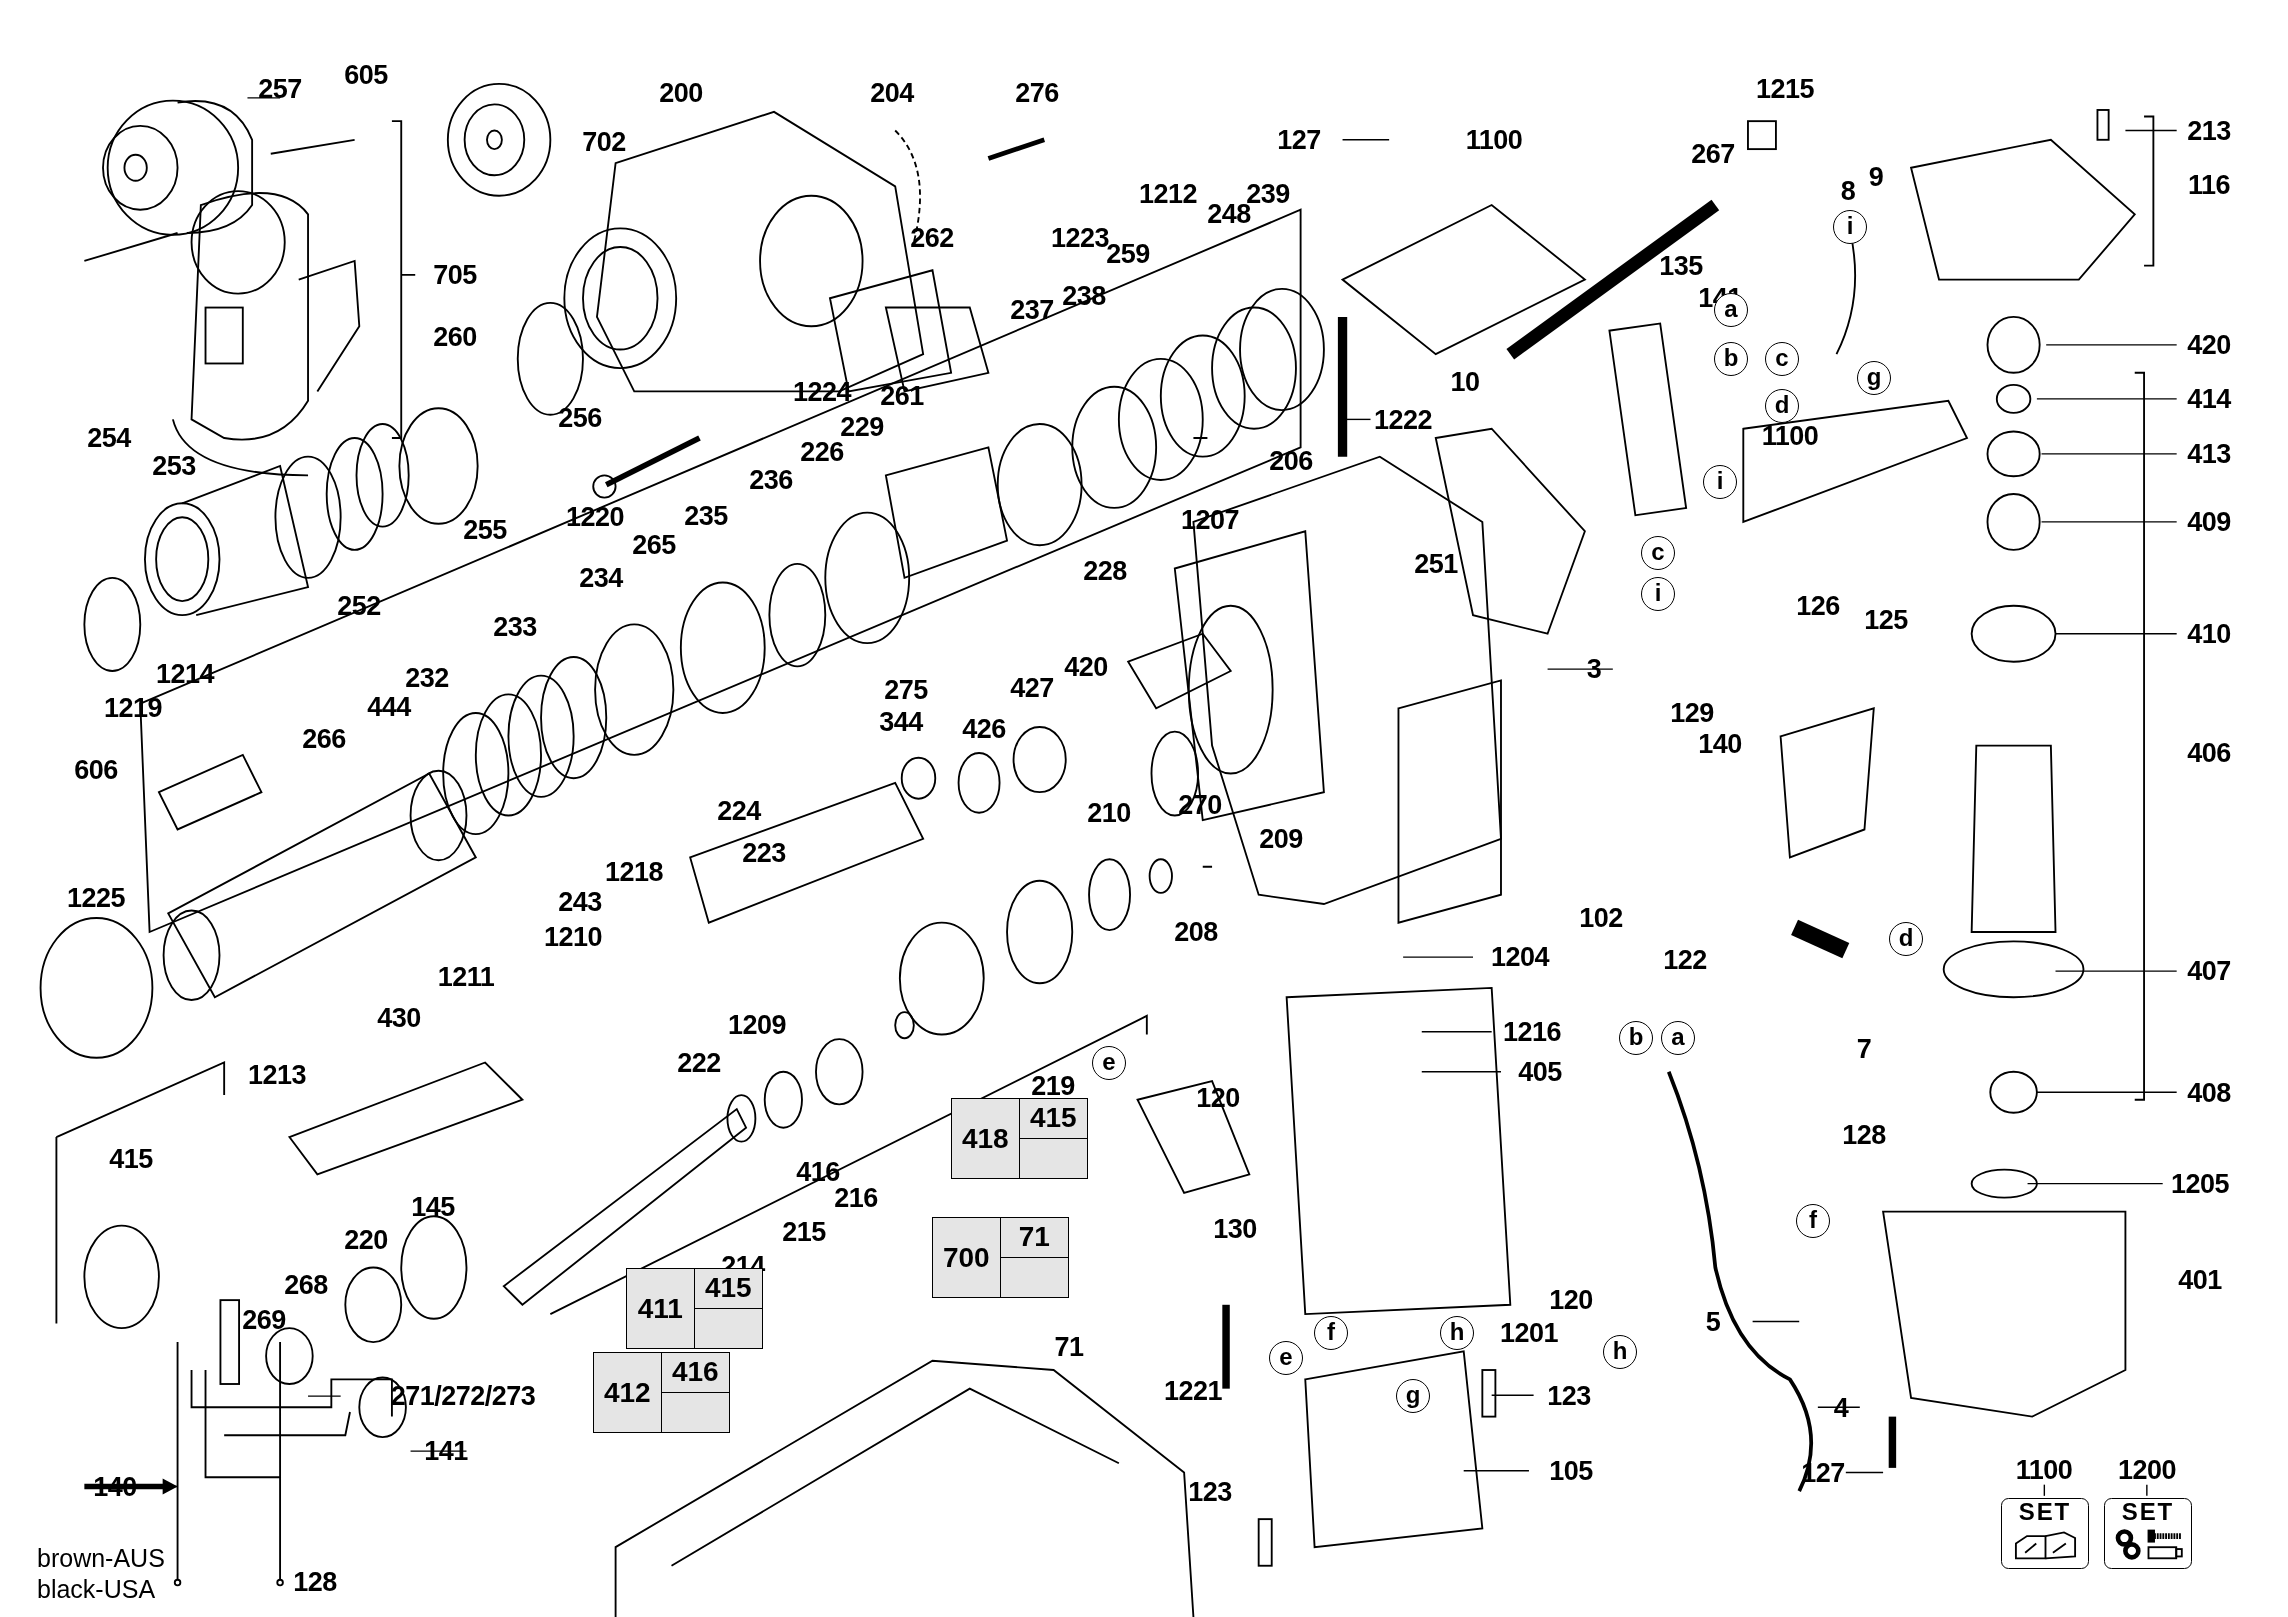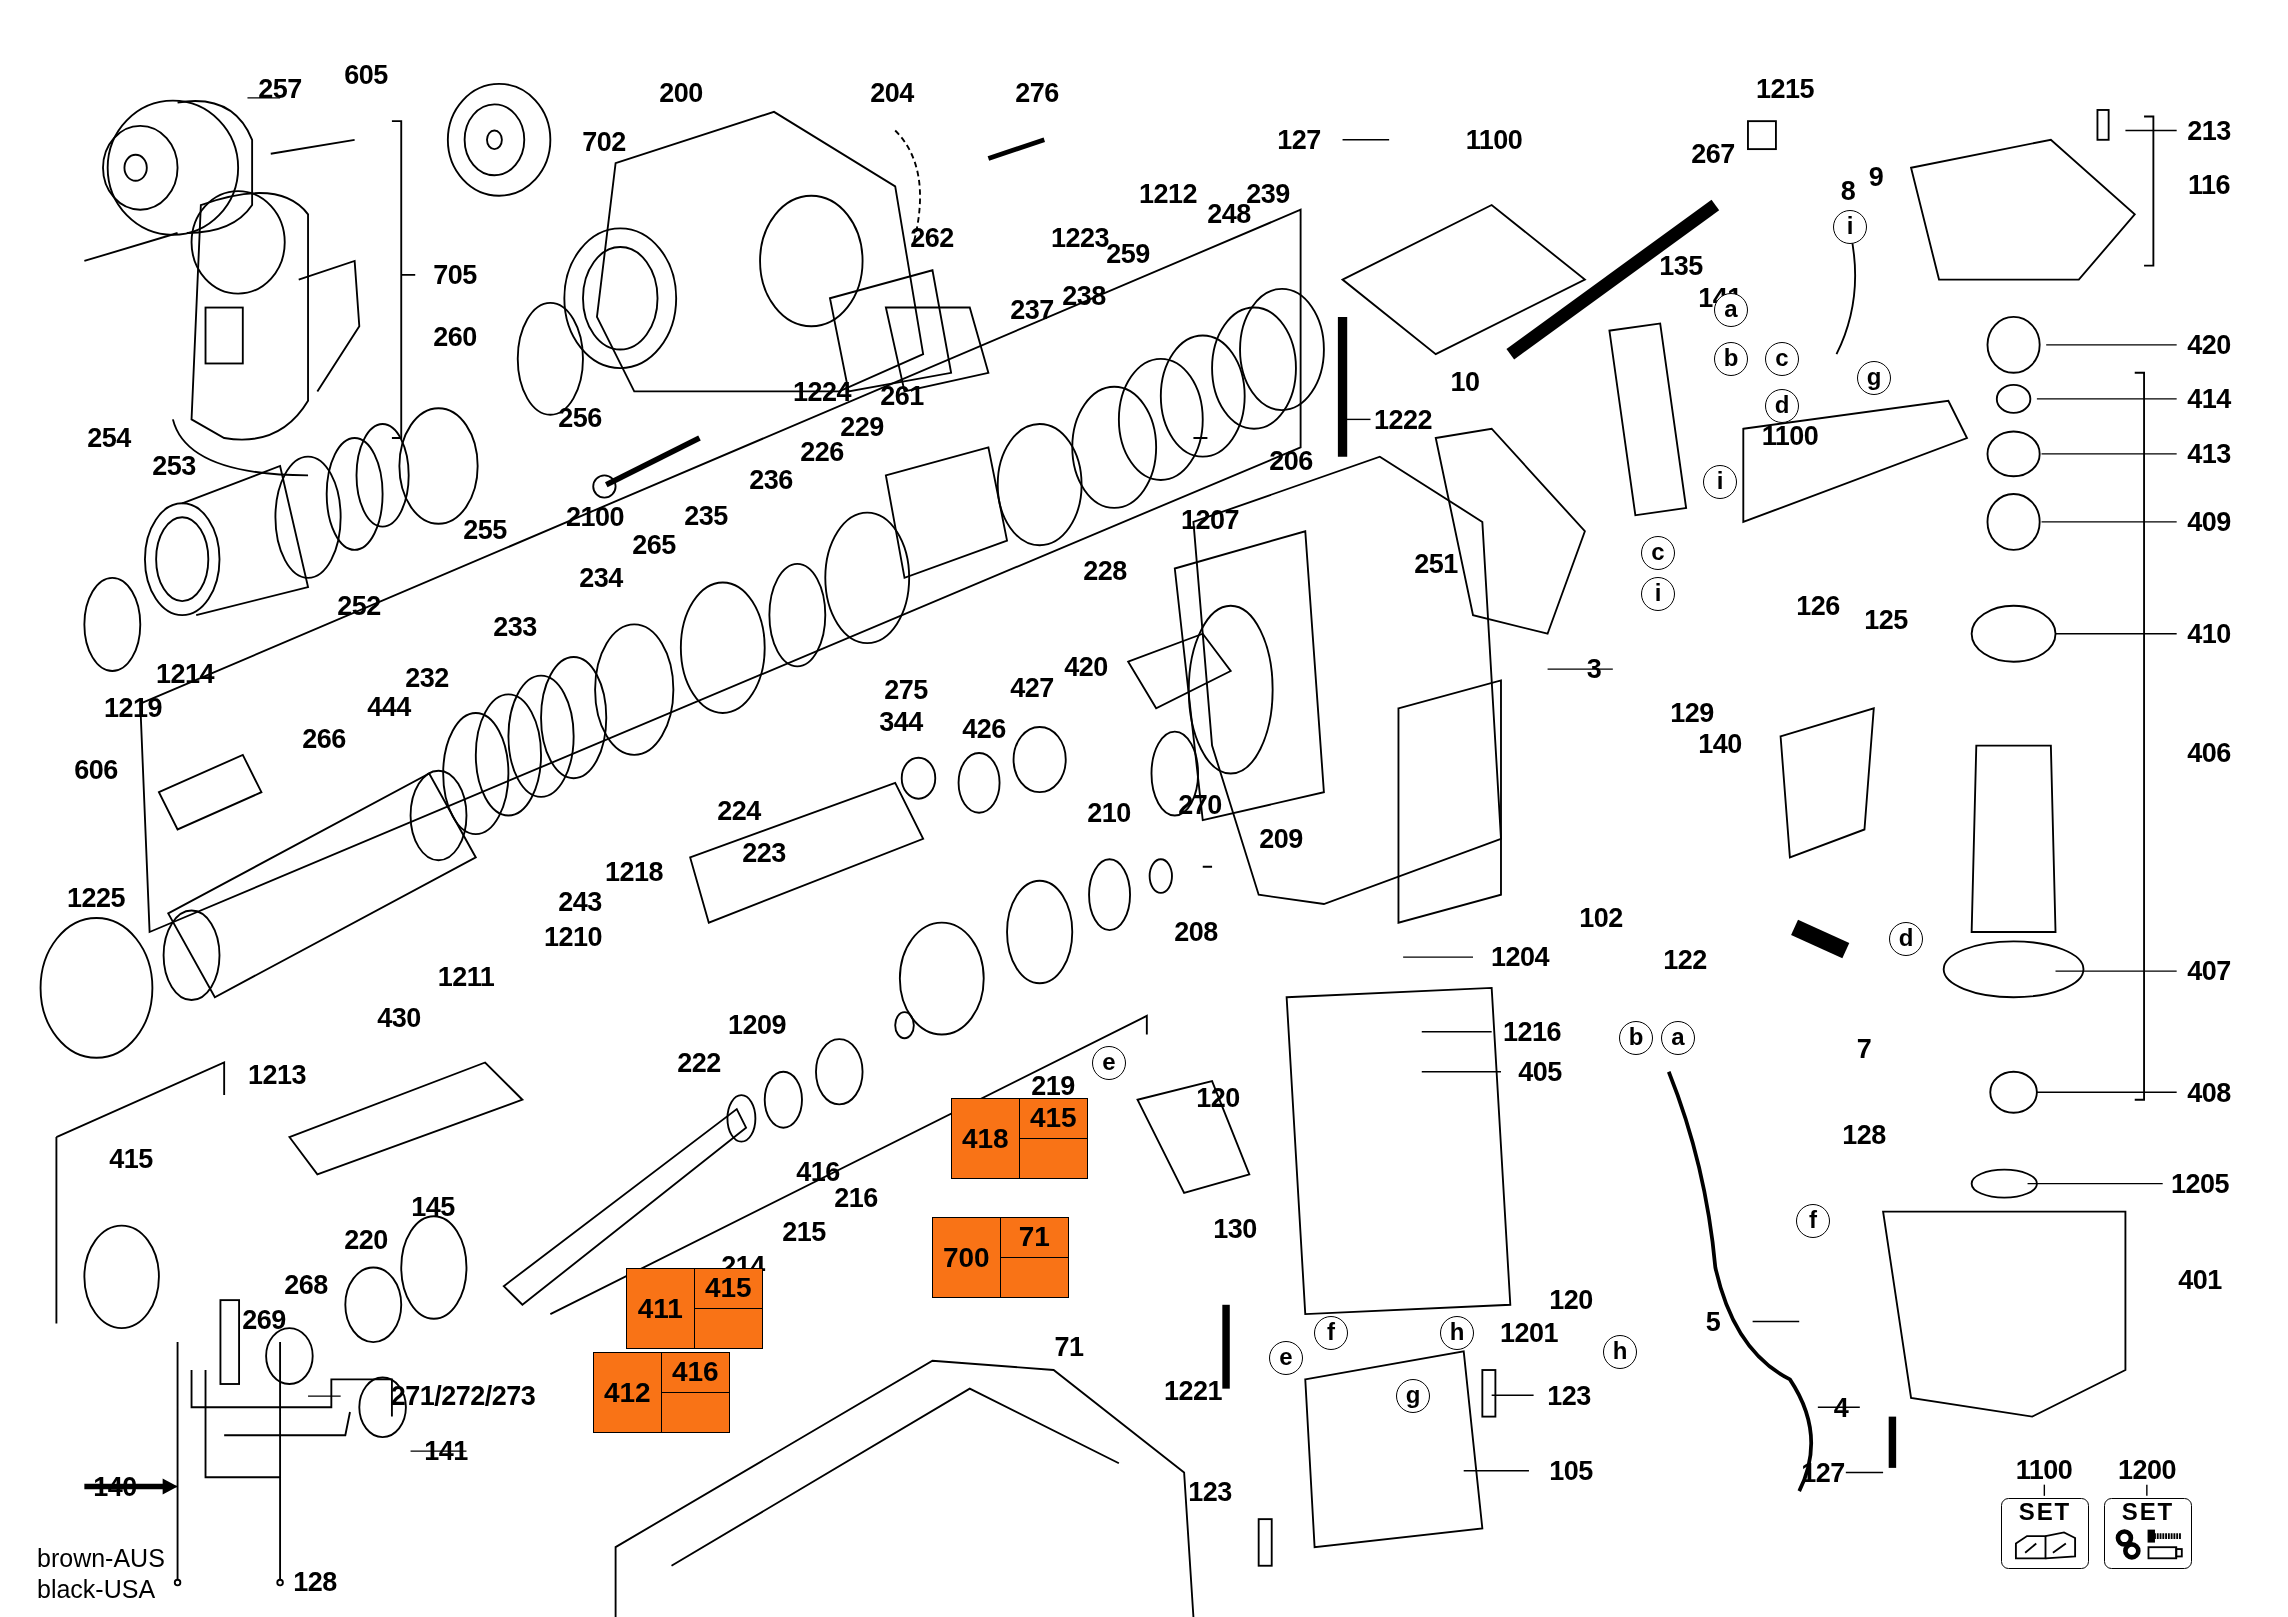--- a/index.html
+++ b/index.html
@@ -1,20 +1,20 @@
 <!DOCTYPE html>
 <html style="font-size:15px"><head>
 <meta charset="utf-8">
 <style>
   html,body{margin:0;padding:0;background:#fff;}
   body{width:2289px;height:1617px;position:relative;overflow:hidden;font-family:"Liberation Sans",sans-serif;}
   #art{position:absolute;left:0;top:0;}
   .lbl{position:absolute;font-family:"Liberation Sans",sans-serif;font-weight:bold;font-size:27px;color:#000;line-height:1;white-space:nowrap;transform:translate(-50%,-50%);letter-spacing:-0.5px;}
   .circ{position:absolute;width:32px;height:32px;border:1.9px solid #000;border-radius:50%;background:#fff;font-family:"Liberation Sans",sans-serif;font-size:24px;font-weight:bold;text-align:center;line-height:30px;transform:translate(-50%,-50%);}
-  .box{position:absolute;border:1.9px solid #000;background:#f97316;display:grid;grid-template-columns:1fr 1fr;grid-template-rows:1fr 1fr;}
+  .box{position:absolute;border:1.9px solid #000;background:#e5e5e5;display:grid;grid-template-columns:1fr 1fr;grid-template-rows:1fr 1fr;}
   .box .a{grid-row:1 / span 2;border-right:1.9px solid #000;display:flex;align-items:center;justify-content:center;font-weight:bold;font-size:28px;}
   .box .b{border-bottom:1.9px solid #000;display:flex;align-items:center;justify-content:center;font-weight:bold;font-size:28px;}
   .box .c{}
   .note{position:absolute;font-family:"Liberation Sans",sans-serif;font-size:25px;color:#000;line-height:1.25;}
   .set{position:absolute;width:86px;height:69px;border:1.9px solid #000;border-radius:7.5px;background:#fff;text-align:center;}
   .set .t{font-family:"Liberation Sans",sans-serif;font-weight:900;font-size:24px;letter-spacing:1.9px;line-height:26px;}
 </style>
 </head>
 <body>
 
@@ -245,21 +245,21 @@
     <div class="lbl" style="left: 822px; top: 392px;">1224</div>
     <div class="lbl" style="left: 902px; top: 396px;">261</div>
     <div class="lbl" style="left: 1403px; top: 420px;">1222</div>
     <div class="lbl" style="left: 1465px; top: 382px;">10</div>
     <div class="lbl" style="left: 1790px; top: 436px;">1100</div>
     <div class="lbl" style="left: 2209px; top: 399px;">414</div>
     <div class="lbl" style="left: 2209px; top: 454px;">413</div>
     <div class="lbl" style="left: 109px; top: 438px;">254</div>
     <div class="lbl" style="left: 174px; top: 466px;">253</div>
     <div class="lbl" style="left: 485px; top: 530px;">255</div>
-    <div class="lbl" style="left: 595px; top: 517px;">2100</div>
+    <div class="lbl" style="left: 595px; top: 517px;">1220</div>
     <div class="lbl" style="left: 706px; top: 516px;">235</div>
     <div class="lbl" style="left: 771px; top: 480px;">236</div>
     <div class="lbl" style="left: 822px; top: 452px;">226</div>
     <div class="lbl" style="left: 862px; top: 427px;">229</div>
     <div class="lbl" style="left: 1291px; top: 461px;">206</div>
     <div class="lbl" style="left: 1210px; top: 520px;">1207</div>
     <div class="lbl" style="left: 2209px; top: 522px;">409</div>
     <div class="lbl" style="left: 359px; top: 606px;">252</div>
     <div class="lbl" style="left: 654px; top: 545px;">265</div>
     <div class="lbl" style="left: 601px; top: 578px;">234</div>

